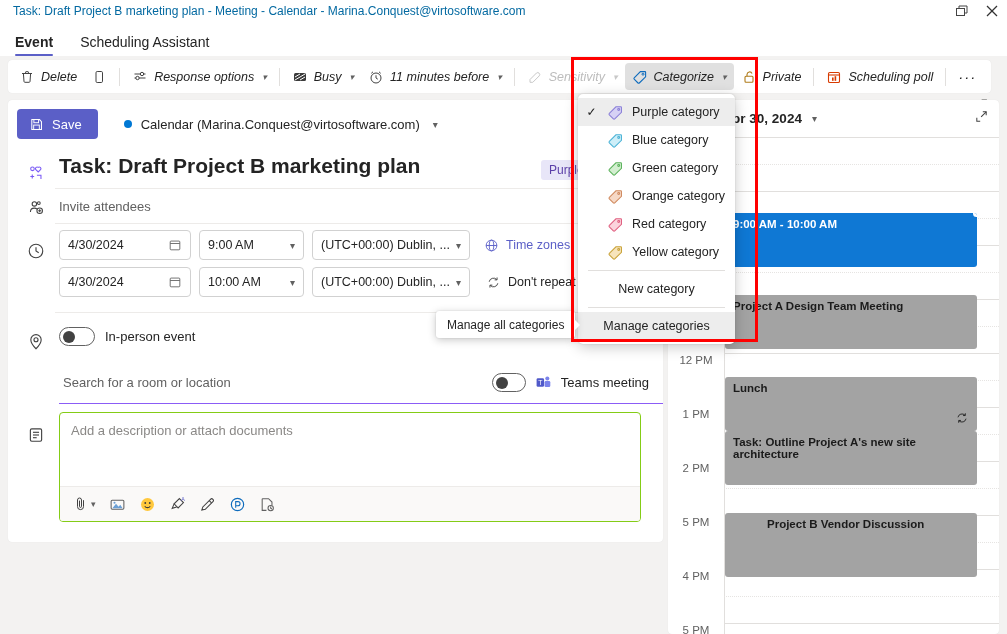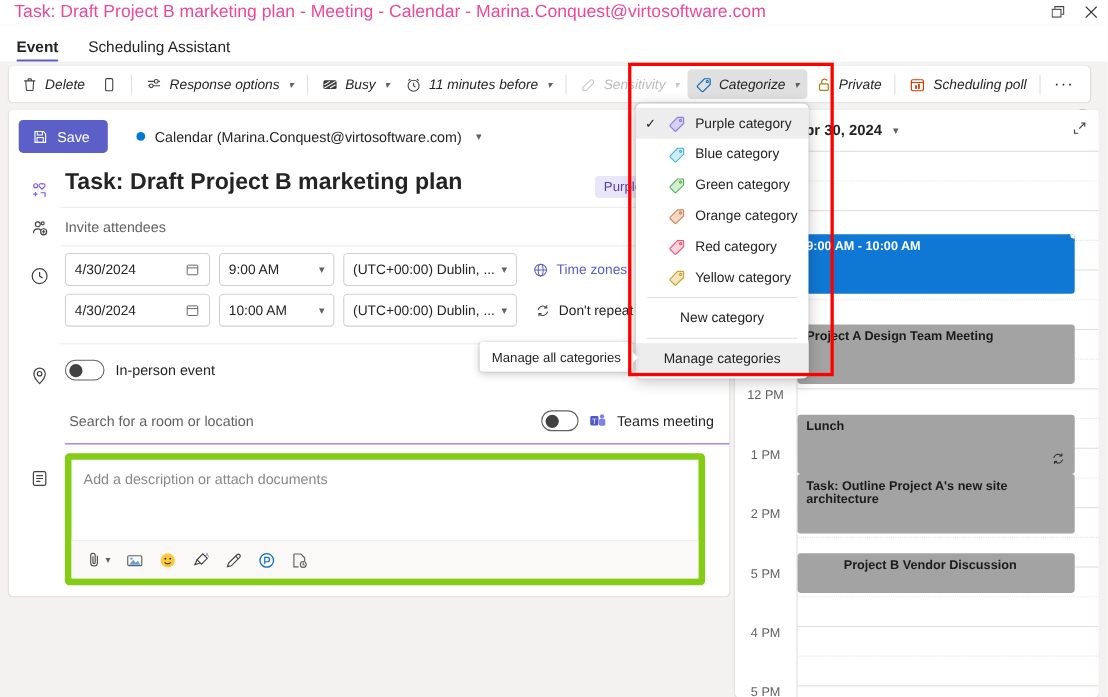--- a/index.html
+++ b/index.html
@@ -10,21 +10,21 @@
     overflow: hidden;
   }
   #app { position: relative; width: 1007px; height: 634px; background: #f3f2f1; }
 
   
   .titlebar {
     position: absolute; top: 0; left: 0; width: 1007px; height: 22px;
     background: #ffffff; display: flex; align-items: center;
   }
   .titlebar-text {
-    font-size: 16px; color: #ec4899; padding-left: 13px; white-space: nowrap;
+    font-size: 12px; color: #0369a1; padding-left: 13px; white-space: nowrap;
   }
   .win-controls { position: absolute; right: 0; top: 0; height: 22px; display: flex; }
   .win-btn {
     width: 30px; height: 22px; display: flex; align-items: center; justify-content: center;
   }
   .win-btn svg { display: block; }
 
   
   .tabstrip {
     position: absolute; top: 22px; left: 0; width: 1007px; height: 34px;
@@ -116,21 +116,21 @@
   .toggle-label { font-size: 13px; color: #242424; }
   .loc-search {
     display: flex; align-items: center; justify-content: space-between;
     border-bottom: 1px solid #8b5cf6; padding: 12px 14px 11px 4px; margin-top: 10px;
   }
   .loc-search .ph { font-size: 13px; color: #616161; }
   .teams-line { display: flex; align-items: center; gap: 9px; }
   .teams-line .toggle { width: 34px; }
 
   .desc-row .fbody { border-bottom: none; padding: 8px 0 0 4px; }
-  .desc-box { border: 6px solid #84cc16; border-radius: 4px; width: 582px; overflow: hidden; }
+  .desc-box { border: 1px solid #84cc16; border-radius: 4px; width: 582px; overflow: hidden; }
   .desc-area { height: 73px; padding: 10px 11px; font-size: 13px; color: #8a8886; }
   .desc-tools {
     height: 35px; background: #faf9f8; border-top: 1px solid #edebe9;
     display: flex; align-items: center; gap: 13px; padding: 0 13px;
   }
   .desc-tools .ti { display: flex; align-items: center; gap: 2px; }
 
   
   .calpane {
     position: absolute; top: 100px; left: 668px; width: 331px; height: 534px;
@@ -627,21 +627,21 @@
       <div class="ev gray" style="top:240px;height:54px;">
         <span>Lunch</span>
         <span class="ev-repeat">
           <svg width="14" height="14" viewBox="0 0 16 16">
               <path d="M3.4 7.2a4.7 4.7 0 0 1 8-2.4M12.6 8.8a4.7 4.7 0 0 1-8 2.4" fill="none" stroke="#1b1b1b" stroke-width="1"></path>
               <polyline points="11.8,2.6 11.8,5.2 9.2,5.2" fill="none" stroke="#1b1b1b" stroke-width="1"></polyline>
               <polyline points="4.2,13.4 4.2,10.8 6.8,10.8" fill="none" stroke="#1b1b1b" stroke-width="1"></polyline>
             </svg>
         </span>
       </div>
-      <div class="ev gray" style="top:366px;height:36px;padding-left:42px;">
+      <div class="ev gray" style="top:376px;height:64px;padding-left:42px;">
         <span>Project B Vendor Discussion</span>
       </div>
     </div>
   </div>
 
   <div class="tooltip">Manage all categories</div>
 
   <div class="dropdown">
     <div class="ditem sel">
       <span class="ck">✓</span>

